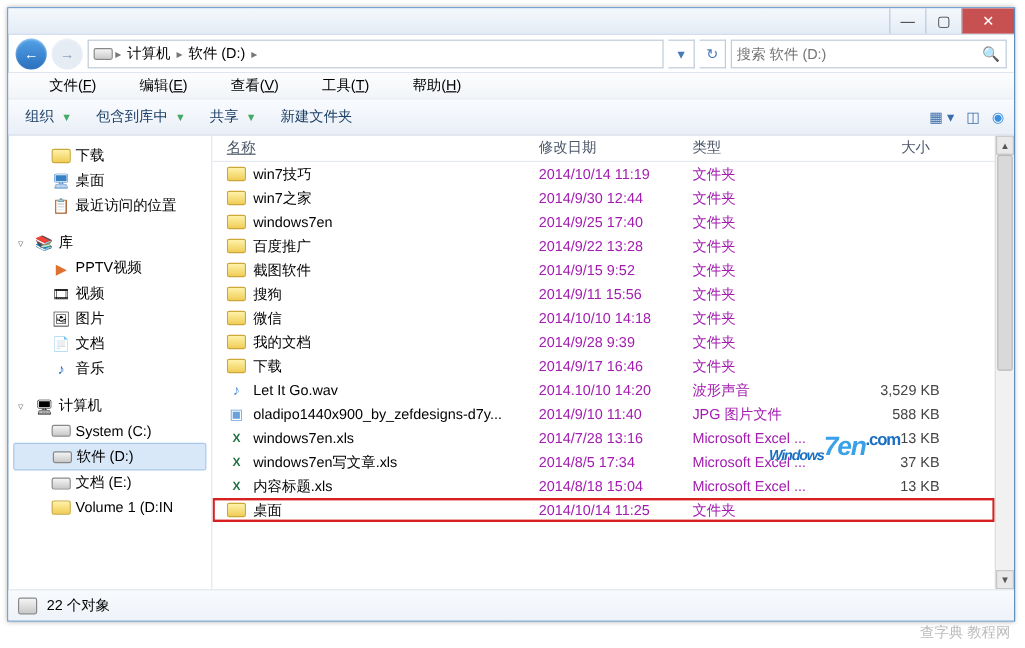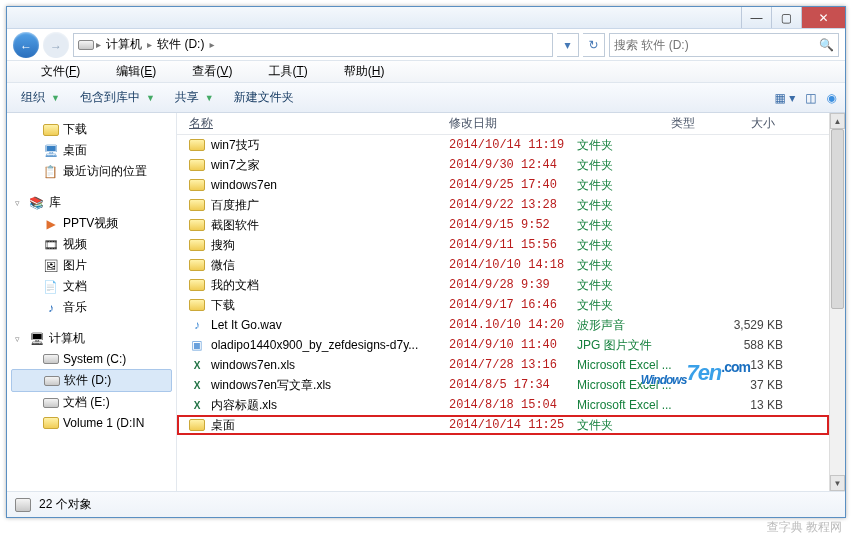--- a/index.html
+++ b/index.html
@@ -32,27 +32,27 @@
 .nav-node.sel { background: #d9e8f8; border: 1px solid #a9c7ea; border-radius: 2px; margin: 0 4px; padding-left: 32px; }
 .tw { width: 10px; color: #888; font-size: 9px; }
 .icon { width: 16px; height: 16px; display: inline-flex; align-items: center; justify-content: center; font-size: 12px; }
 .i-folder { background: linear-gradient(#fff2a8,#f0cd57); border-radius: 2px; width: 16px; height: 12px; border: 1px solid #cba838; }
 .i-drive { background: linear-gradient(#f4f4f4,#c9c9c9); width: 16px; height: 10px; border: 1px solid #888; border-radius: 2px; }
 .i-lib { color: #3b7dc0; }
 .main { flex: 1; position: relative; overflow: hidden; }
 .cols { height: 22px; display: flex; align-items: center; border-bottom: 1px solid #e6e9ed; color: #4a5568; padding-left: 12px; }
 .c-name { width: 260px; text-decoration: underline; }
 .c-date { width: 128px; }
-.c-type { width: 118px; text-align: right; }
+.c-type { width: 118px; }
 .c-size { width: 100px; text-align: right; padding-right: 20px; }
 .rows { position: absolute; top: 22px; left: 0; right: 16px; bottom: 0; overflow-y: auto; }
 .row { height: 20px; display: flex; align-items: center; padding-left: 12px; }
 .row .nm { width: 260px; display: flex; align-items: center; gap: 6px; white-space: nowrap; overflow: hidden; }
-.row .dt { width: 128px; color: #b91c1c; font-family: Liberation Mono, monospace; }
-.row .tp { width: 118px; color: #15803d; }
+.row .dt { width: 128px; color: #a21caf; }
+.row .tp { width: 118px; color: #a21caf; }
 .row .sz { width: 100px; text-align: right; padding-right: 12px; color: #444; }
 .row.hl { outline: 2px solid #d92020; outline-offset: -2px; background: #fff; }
 .i-iso { background: #eee; border: 1px solid #aaa; border-radius: 50%; width: 14px; height: 14px; }
 .i-wav { color: #4a8fd6; }
 .i-jpg { color: #6aa1dc; }
 .i-xls { color: #217346; font-weight: bold; font-size: 10px; }
 .scrollbar { position: absolute; right: 0; top: 0; bottom: 0; width: 16px; background: #f1f1f1; border-left: 1px solid #ddd; }
 .sb-btn { height: 16px; background: #e9e9e9; border: 1px solid #c5c5c5; display: flex; align-items: center; justify-content: center; font-size: 8px; color: #555; }
 .sb-thumb { position: absolute; top: 16px; left: 1px; right: 1px; height: 180px; background: #d9d9d9; border: 1px solid #b9b9b9; border-radius: 2px; }
 .status { position: absolute; left: 0; right: 0; bottom: 0; height: 26px; border-top: 1px solid #dfe6ee; display: flex; align-items: center; padding: 0 8px; gap: 8px; background: linear-gradient(#f8fafd,#eef3f9); }

